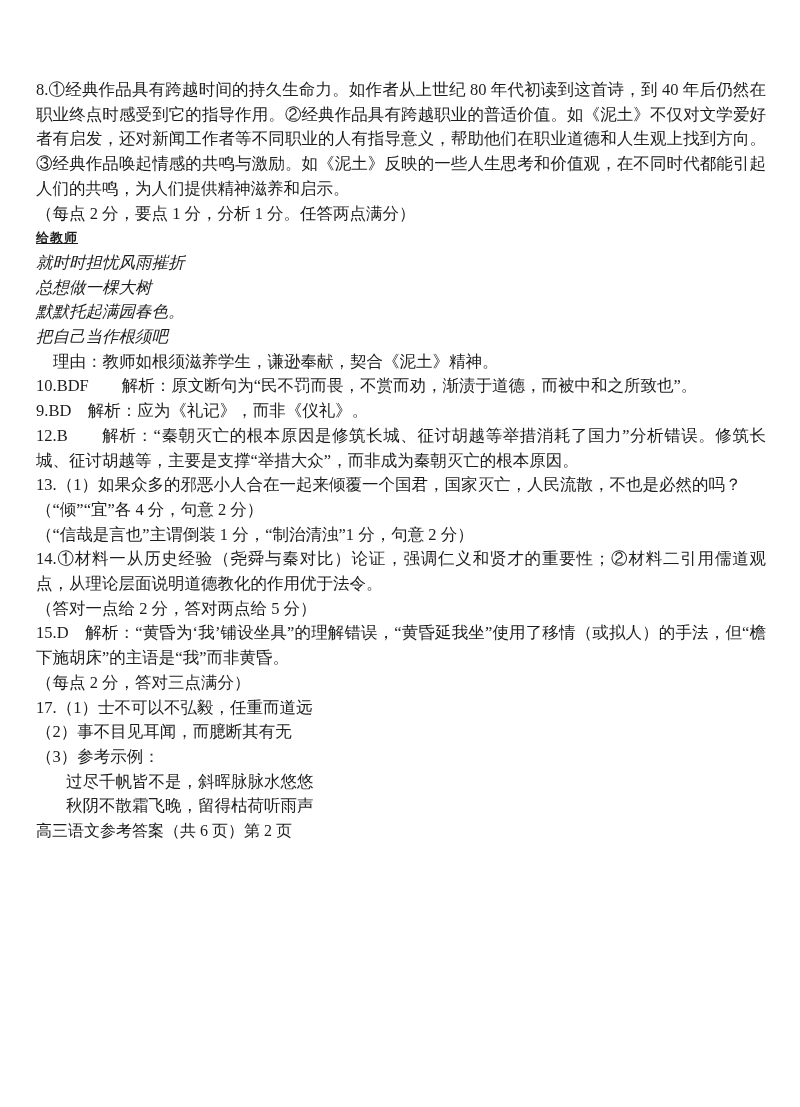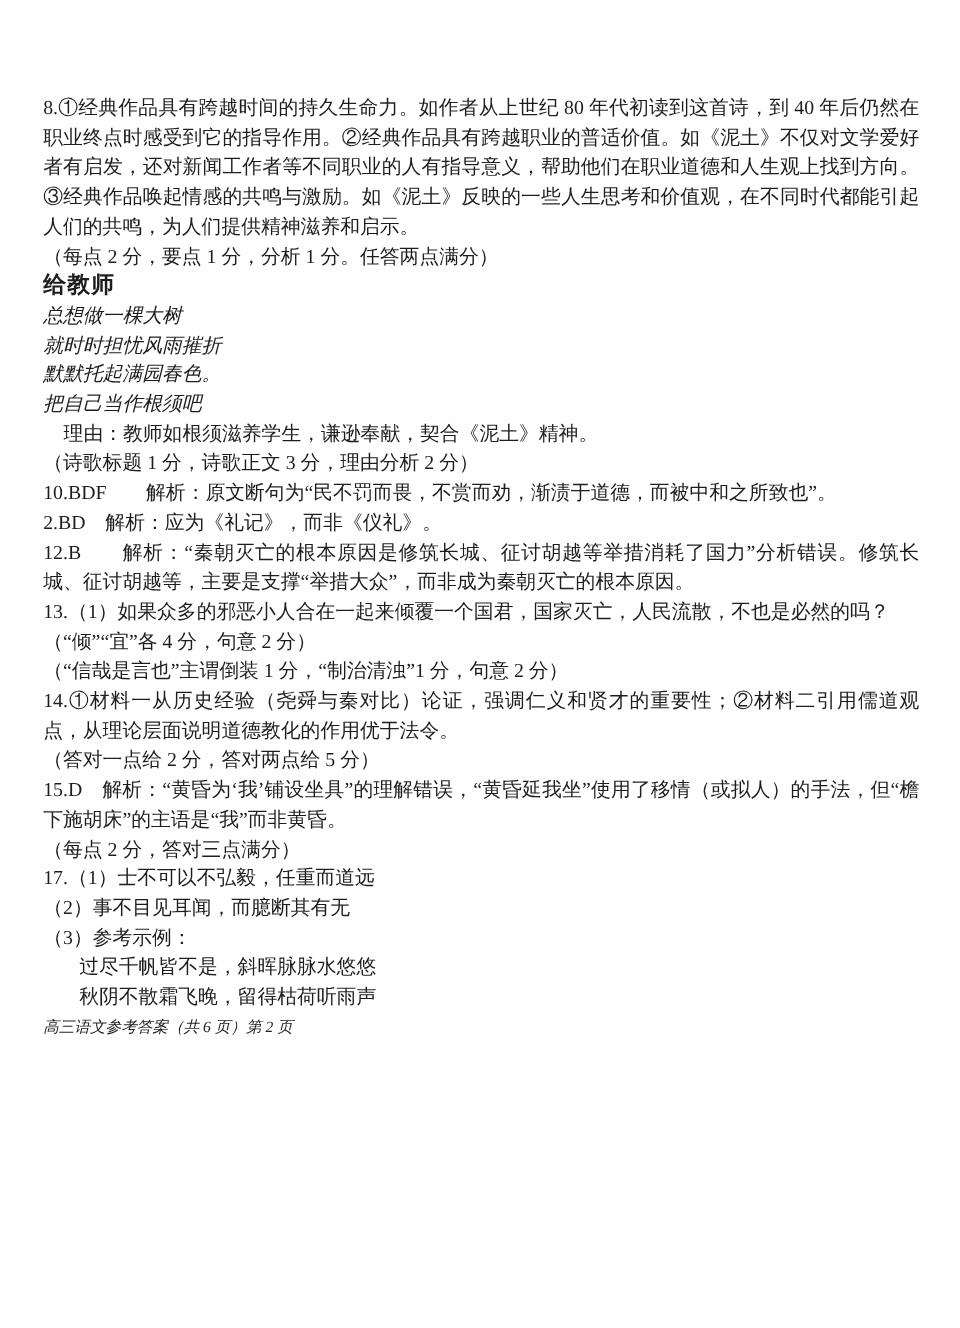--- a/index.html
+++ b/index.html
@@ -24,52 +24,51 @@
   }
   p.block {
     margin: 0;
     text-align: justify;
     text-justify: inter-ideograph;
   }
   .center { text-align: center; }
   .poem-title {
     font-family: "Liberation Sans", "DejaVu Sans", sans-serif;
     font-weight: 700;
-    font-size: 19px;
+    font-size: 13px;
     letter-spacing: 1px;
+    text-decoration: underline;
   }
   
   .kai { font-style: italic; }
   .indent-reason { padding-left: 17px; }
   .indent-verse  { padding-left: 30px; }
   .footer {
     text-align: center;
-    font-style: italic;
-    font-size: 13px;
+    font-size: 16px;
     margin-top: 5px;
   }
 </style>
 </head>
 <body>
 
 <div class="page">
 
   <p class="block">8.①经典作品具有跨越时间的持久生命力。如作者从上世纪 80 年代初读到这首诗，到 40 年后仍然在职业终点时感受到它的指导作用。②经典作品具有跨越职业的普适价值。如《泥土》不仅对文学爱好者有启发，还对新闻工作者等不同职业的人有指导意义，帮助他们在职业道德和人生观上找到方向。③经典作品唤起情感的共鸣与激励。如《泥土》反映的一些人生思考和价值观，在不同时代都能引起人们的共鸣，为人们提供精神滋养和启示。</p>
   <p class="block">（每点 2 分，要点 1 分，分析 1 分。任答两点满分）</p>
 
   <p class="block center poem-title">给教师</p>
+  <p class="block center kai">就时时担忧风雨摧折</p>
   <p class="block center kai">总想做一棵大树</p>
-  <p class="block center kai">就时时担忧风雨摧折</p>
   <p class="block center kai">默默托起满园春色。</p>
   <p class="block center kai">把自己当作根须吧</p>
   <p class="block indent-reason">理由：教师如根须滋养学生，谦逊奉献，契合《泥土》精神。</p>
-  <p class="block">（诗歌标题 1 分，诗歌正文 3 分，理由分析 2 分）</p>
 
   <p class="block">10.BDF　　解析：原文断句为“民不罚而畏，不赏而劝，渐渍于道德，而被中和之所致也”。</p>
-  <p class="block">2.BD　解析：应为《礼记》，而非《仪礼》。</p>
+  <p class="block">9.BD　解析：应为《礼记》，而非《仪礼》。</p>
   <p class="block">12.B　　解析：“秦朝灭亡的根本原因是修筑长城、征讨胡越等举措消耗了国力”分析错误。修筑长城、征讨胡越等，主要是支撑“举措大众”，而非成为秦朝灭亡的根本原因。</p>
 
   <p class="block">13.（1）如果众多的邪恶小人合在一起来倾覆一个国君，国家灭亡，人民流散，不也是必然的吗？</p>
   <p class="block">（“倾”“宜”各 4 分，句意 2 分）</p>
   <p class="block">（“信哉是言也”主谓倒装 1 分，“制治清浊”1 分，句意 2 分）</p>
 
   <p class="block">14.①材料一从历史经验（尧舜与秦对比）论证，强调仁义和贤才的重要性；②材料二引用儒道观点，从理论层面说明道德教化的作用优于法令。</p>
   <p class="block">（答对一点给 2 分，答对两点给 5 分）</p>
 
   <p class="block">15.D　解析：“黄昏为‘我’铺设坐具”的理解错误，“黄昏延我坐”使用了移情（或拟人）的手法，但“檐下施胡床”的主语是“我”而非黄昏。</p>

